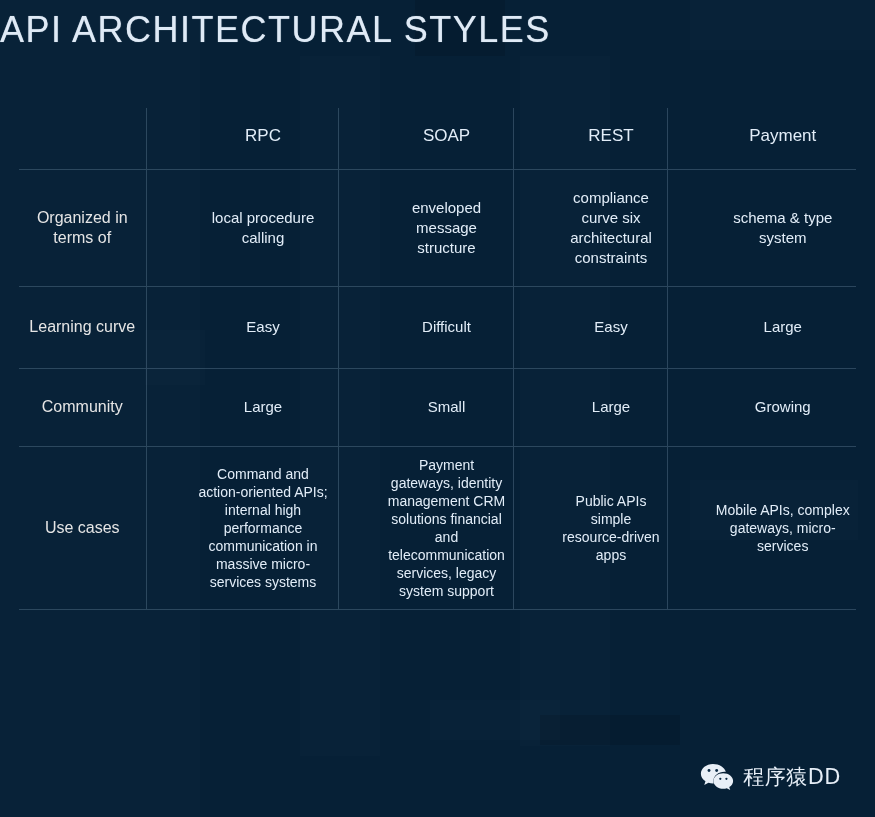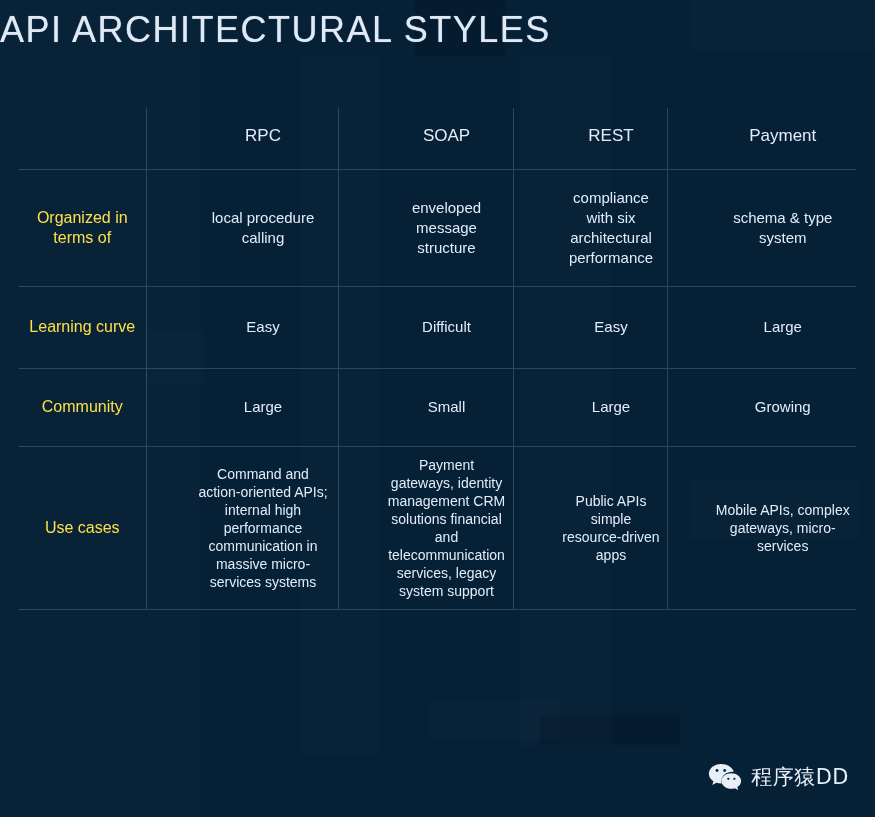--- a/index.html
+++ b/index.html
@@ -86,21 +86,21 @@
     font-weight: 400;
     height: 61px;
     padding-bottom: 10px;
   }
   table.cmp tr.head th.rowlabel-head {
     border-bottom: 1px solid rgba(150,180,205,0.26);
   }
   table.cmp td.rowlabel,
   table.cmp th.rowlabel-head {
     font-size: 16px;
-    color: #fde047;
+    color: #e5e5e5;
   }
   
   table.cmp th.vsep, table.cmp td.vsep {
     border-left: 1px solid rgba(150,180,205,0.26);
     padding-left: 48px;
   }
   
   table.cmp tr.head th.vsep { border-left: 1px solid rgba(150,180,205,0.26); }
 
   tr.r-organized td { height: 117px; }
@@ -109,21 +109,21 @@
   tr.r-community td { height: 78px; margin-top: 40px; }
   tr.r-usecases  td { height: 163px; font-size: 14px; line-height: 18px; }
 
   .v-green  { color: #8fc540; }
   .v-red    { color: #f42b2b; }
   .v-amber  { color: #f5bd10; }
 
   
   .watermark {
     position: absolute;
-    right: 26px;
+    right: 34px;
     bottom: 26px;
     display: flex;
     align-items: center;
     gap: 9px;
   }
   .wechat-icon {
     width: 34px;
     height: 28px;
     position: relative;
     display: block;
@@ -172,21 +172,21 @@
           <th class="vsep">REST</th>
           <th class="vsep">Payment</th>
         </tr>
       </thead>
       <tbody>
 
         <tr class="r-organized">
           <td class="rowlabel">Organized in terms of</td>
           <td class="vsep">local procedure calling</td>
           <td class="vsep">enveloped message structure</td>
-          <td class="vsep">compliance with six architectural performance</td>
+          <td class="vsep">compliance curve six architectural constraints</td>
           <td class="vsep">schema &amp; type system</td>
         </tr>
 
 
         <tr class="r-learning">
           <td class="rowlabel">Learning curve</td>
           <td class="vsep v-green">Easy</td>
           <td class="vsep v-red">Difficult</td>
           <td class="vsep v-green">Easy</td>
           <td class="vsep v-amber">Large</td>

